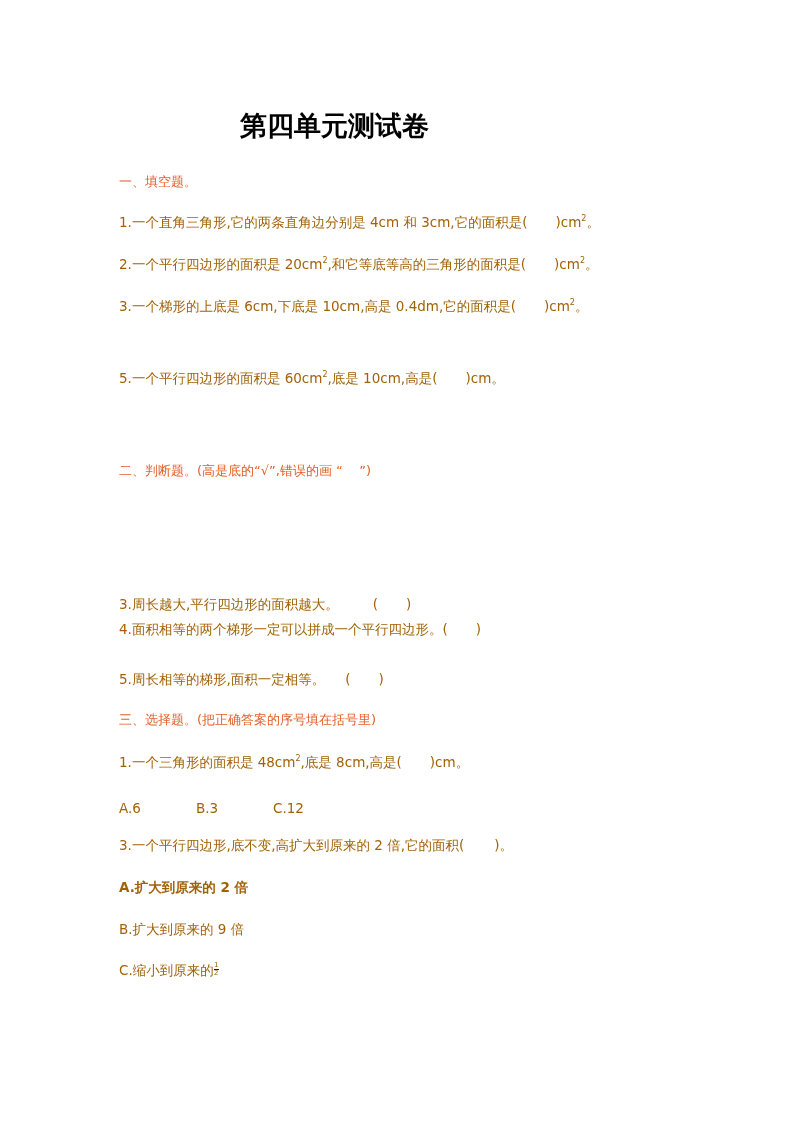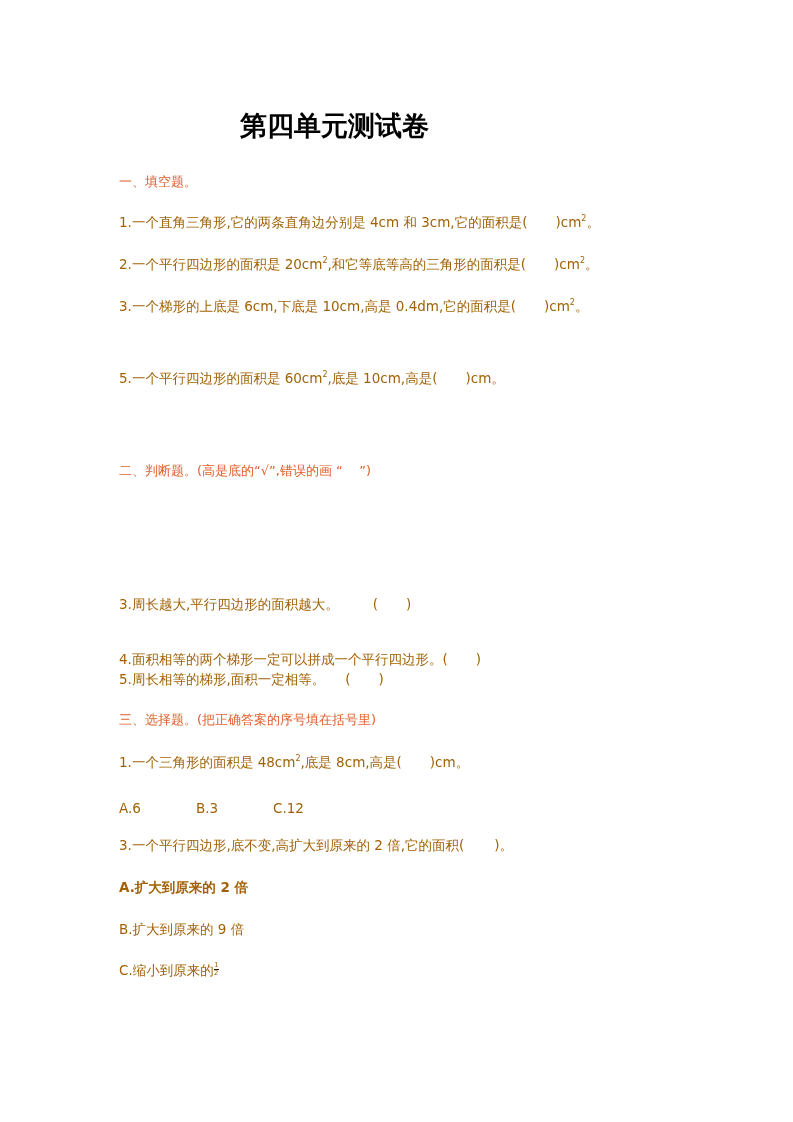--- a/index.html
+++ b/index.html
@@ -84,21 +84,21 @@
 
   <div class="line" style="top:357px;margin-top:12px;"><span>5.一个平行四边形的面积是 60cm</span><sup>2</sup><span>,底是 10cm,高是(</span><span class="blank"></span><span>)cm。</span></div>
 
 
   <div class="line section-heading" style="top:462px;">二、判断题。(高是底的“√”,错误的画 “    ”)</div>
 
 
 
   <div class="line" style="top:587px;margin-top:8px;"><span>3.周长越大,平行四边形的面积越大。</span><span style="display:inline-block;width:34px;"></span><span>(</span><span class="blank"></span><span>)</span></div>
 
-  <div class="line" style="top:650px;"><span>4.面积相等的两个梯形一定可以拼成一个平行四边形。</span><span>(</span><span class="blank"></span><span>)</span></div>
+  <div class="line" style="top:620px;"><span>4.面积相等的两个梯形一定可以拼成一个平行四边形。</span><span>(</span><span class="blank"></span><span>)</span></div>
 
   <div class="line" style="top:670px;"><span>5.周长相等的梯形,面积一定相等。</span><span style="display:inline-block;width:20px;"></span><span>(</span><span class="blank"></span><span>)</span></div>
 
   <div class="line section-heading" style="top:711px;">三、选择题。(把正确答案的序号填在括号里)</div>
 
   <div class="line" style="top:753px;"><span>1.一个三角形的面积是 48cm</span><sup>2</sup><span>,底是 8cm,高是(</span><span class="blank"></span><span>)cm。</span></div>
 
   <div class="line" style="top:799px;"><span class="opt" style="width:77px;">A.6</span><span class="opt" style="width:77px;">B.3</span><span class="opt">C.12</span></div>
 
   <div class="line" style="top:836px;"><span>3.一个平行四边形,底不变,高扩大到原来的 2 倍,它的面积(</span><span class="blank" style="width:30px;"></span><span>)。</span></div>

